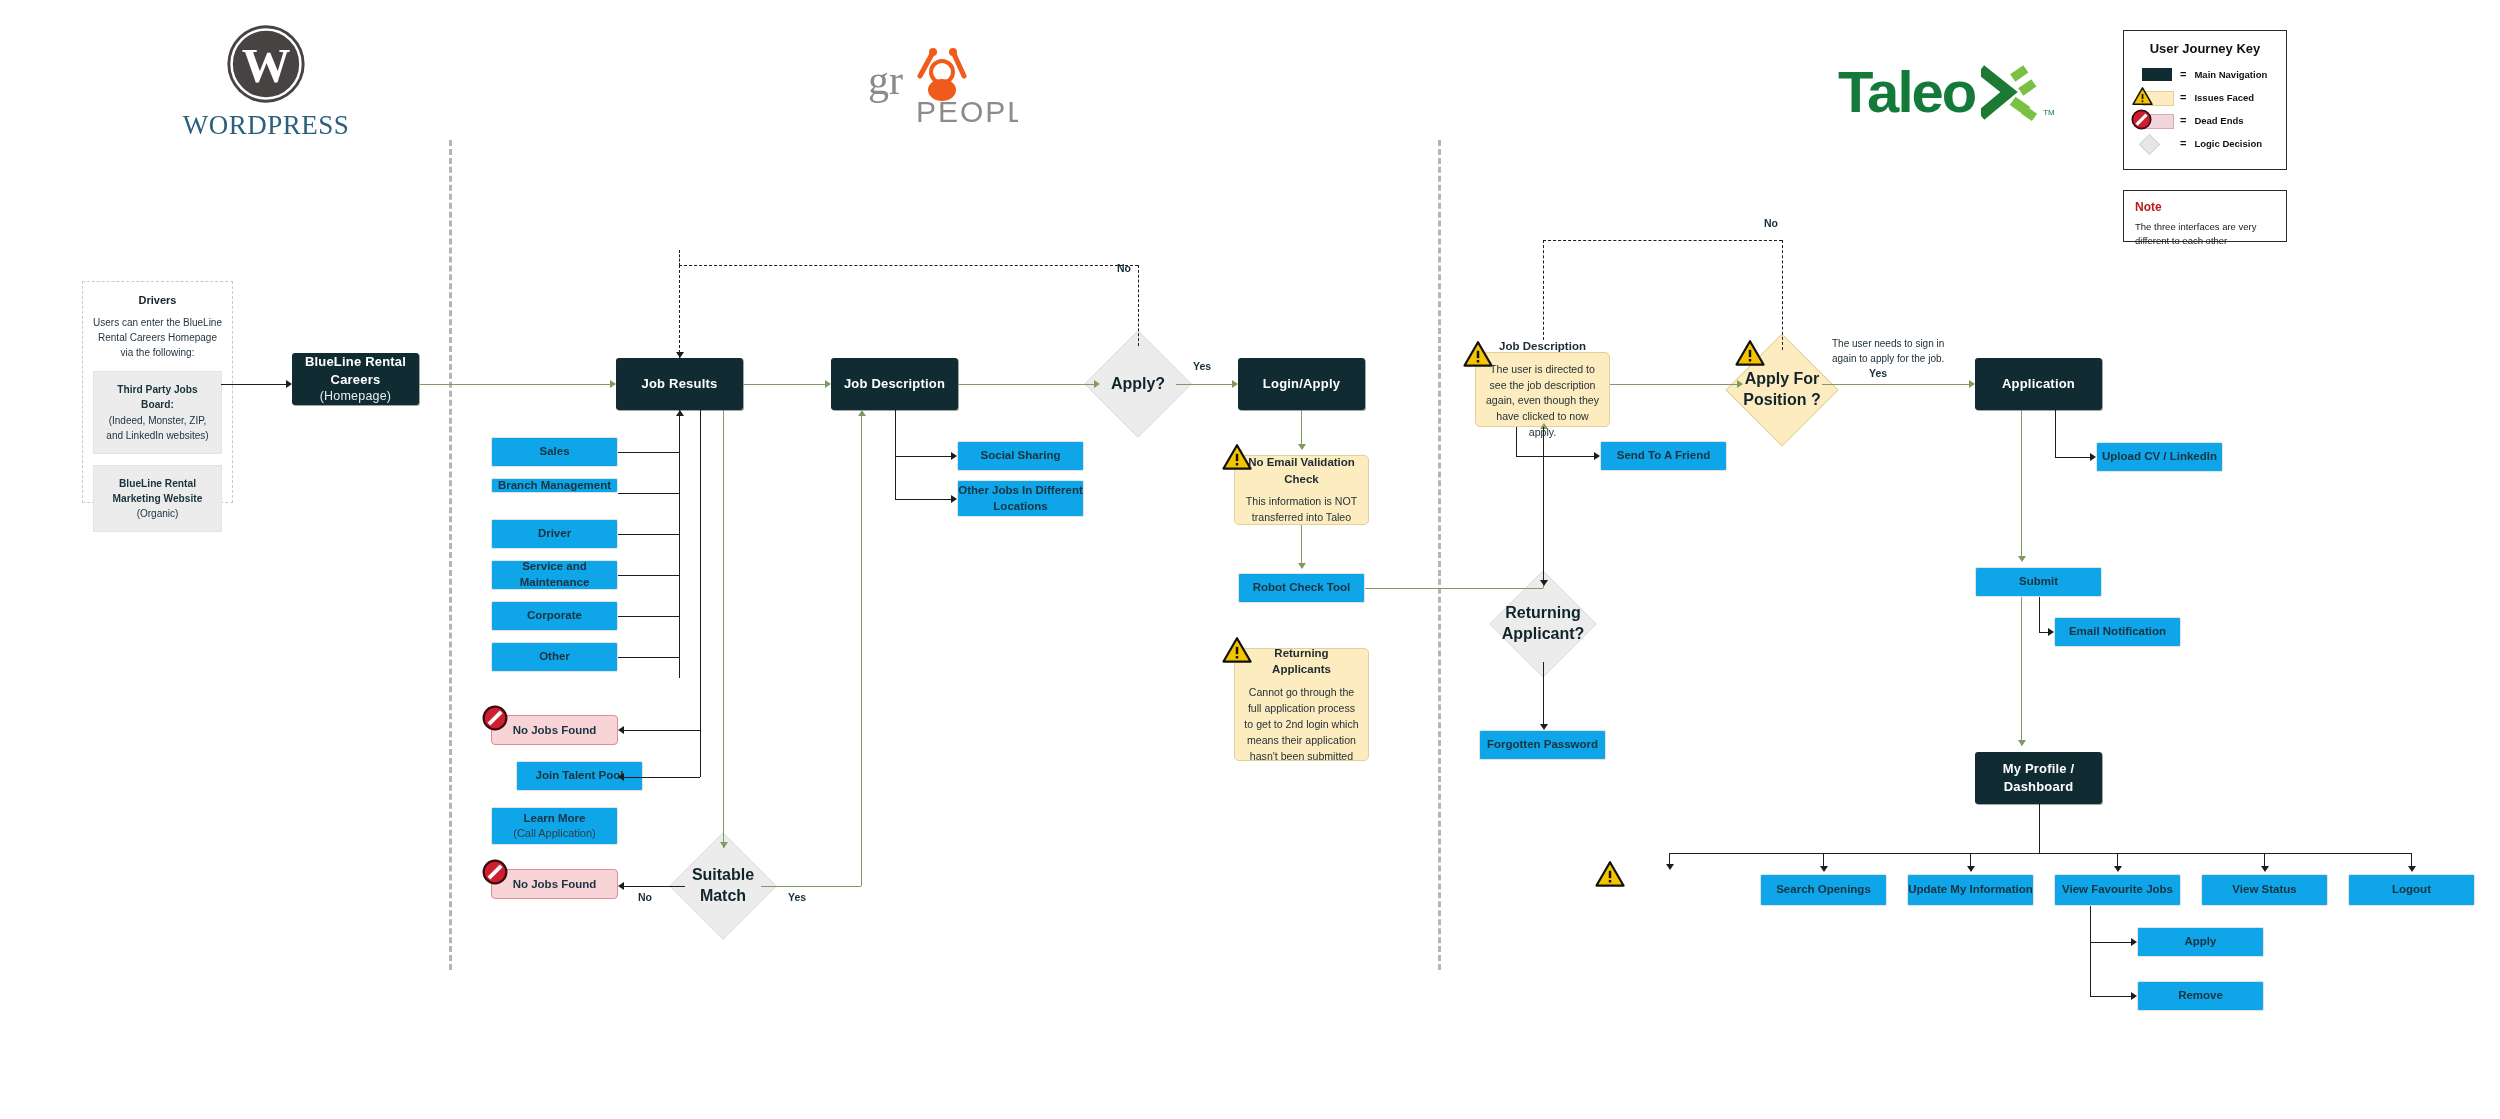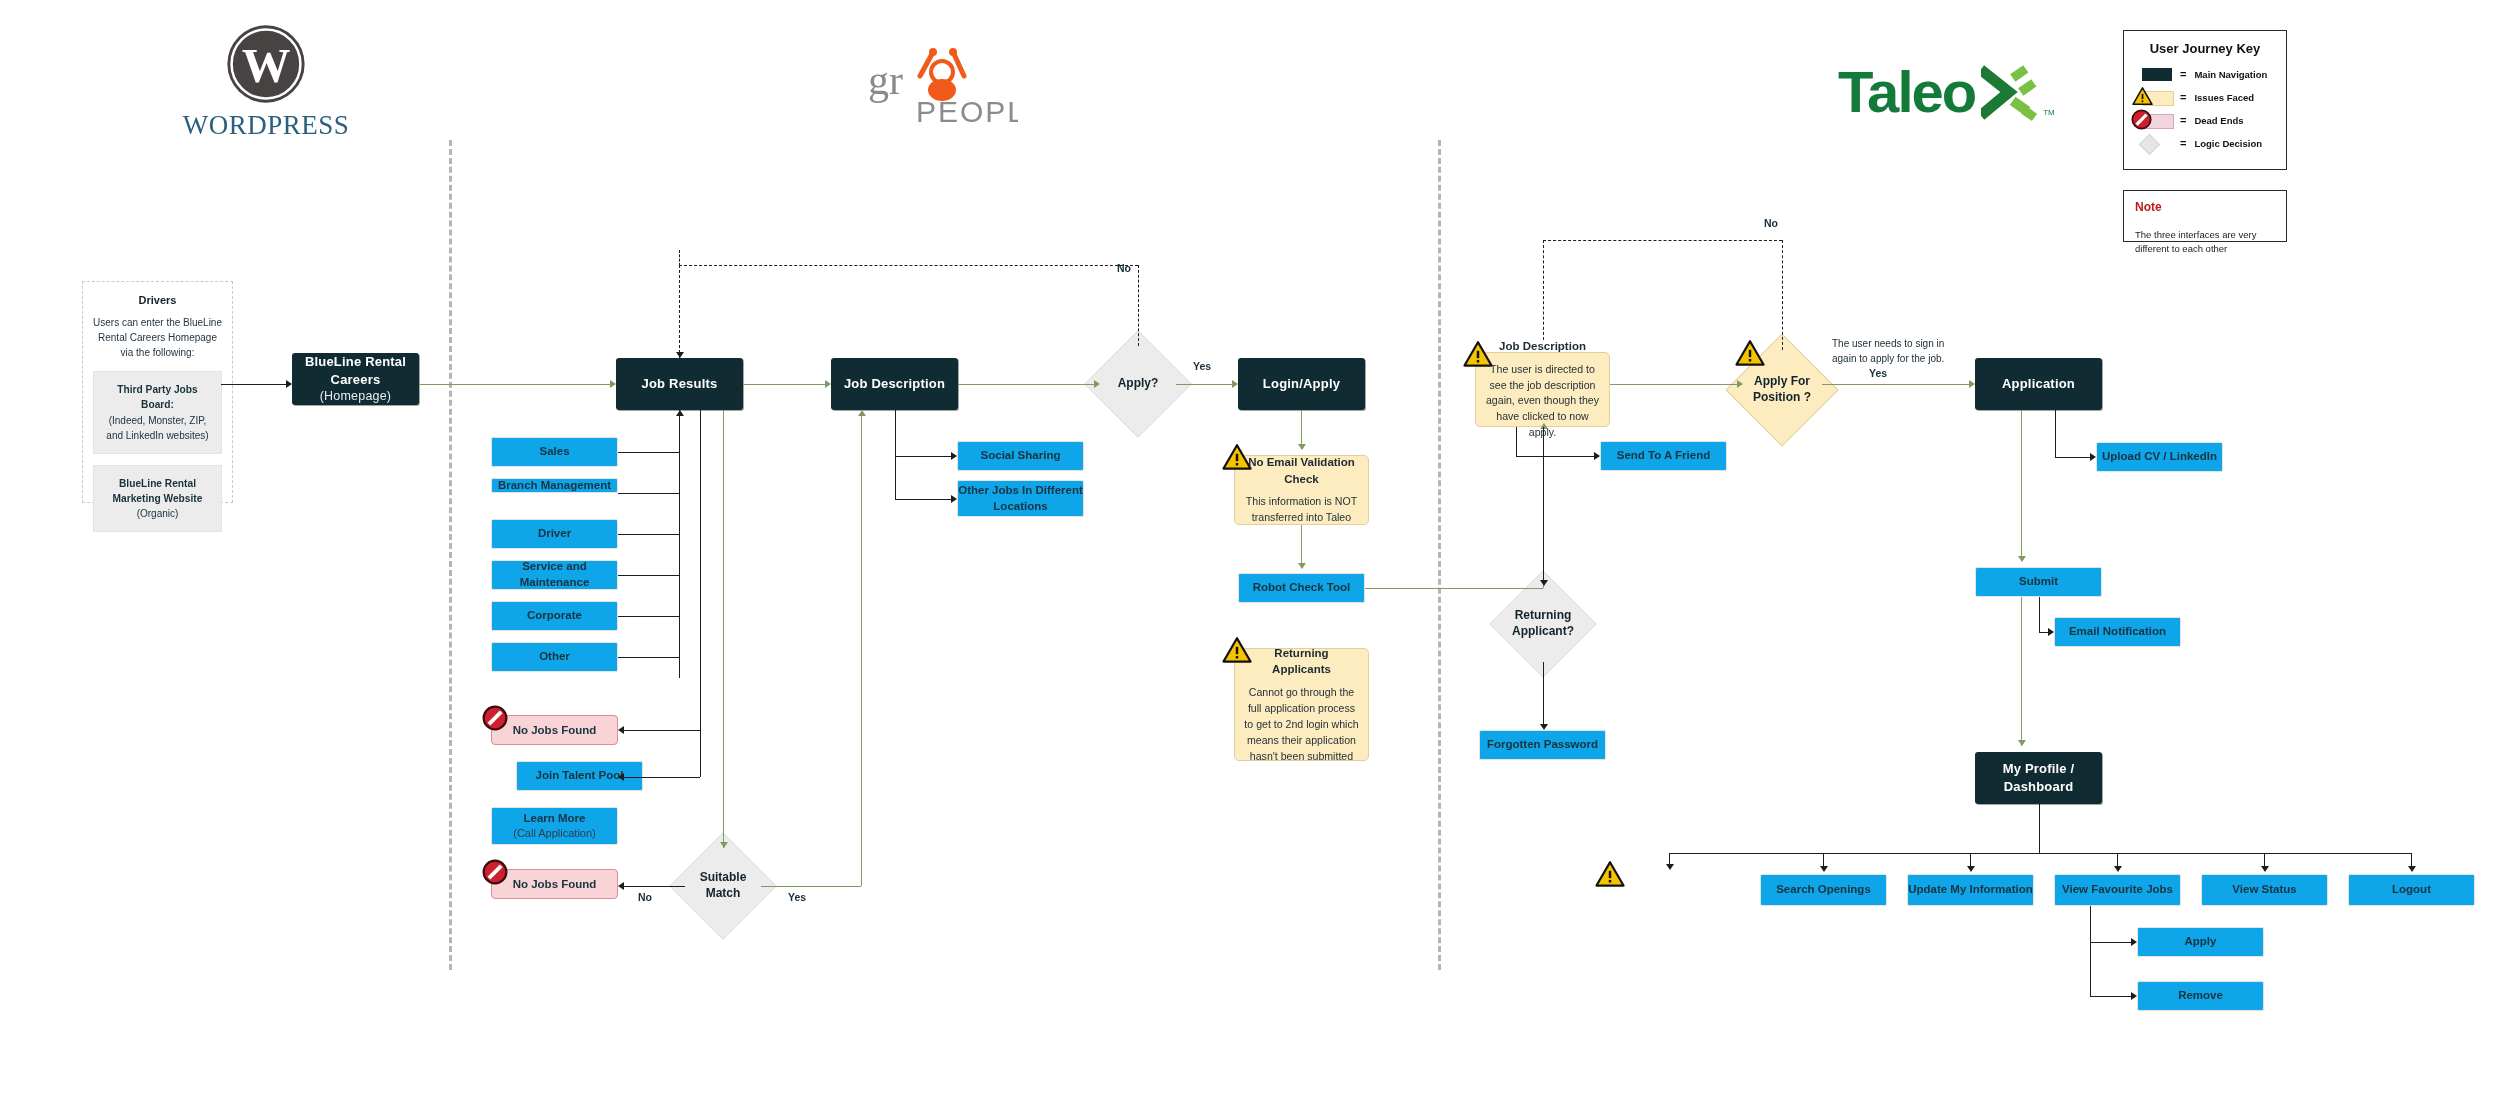--- a/index.html
+++ b/index.html
@@ -20,21 +20,21 @@
   .n-grey .sub{font-weight:normal;font-size:11px;color:#2b3f48;}
 
   .n-issue{background:#fdecbf;border:1px solid #e2cf9a;border-radius:5px;
            color:#1d2b33;font-size:11.5px;font-weight:bold;line-height:1.45;
            padding:8px 9px;}
   .n-issue .body{font-weight:normal;font-size:10.6px;color:#24323a;margin-top:7px;line-height:1.5;}
 
   .n-dead{background:#f8d4d7;border:1px solid #dd8d96;border-radius:4px;
           color:#19333f;font-size:11.5px;font-weight:bold;}
 
-  .n-diamond{color:#11242c;font-size:12px;font-weight:bold;line-height:1.3;}
+  .n-diamond{color:#11242c;font-size:16px;font-weight:bold;line-height:1.3;}
   .n-diamond .dshape{position:absolute;inset:0;background:#ececec;border:1px solid #e0e0e0;
                      transform:rotate(45deg);}
   .n-diamond.issue .dshape{background:#fdecbf;border-color:#e2cf9a;}
   .n-diamond .dtxt{position:relative;z-index:2;}
 
   
   .warn{position:absolute;width:30px;height:27px;z-index:30;}
   .warn svg{width:100%;height:100%;display:block;}
 
   
@@ -59,21 +59,21 @@
   .kswatch{width:36px;height:13px;flex:0 0 36px;position:relative;}
   .kswatch .sw{position:absolute;left:6px;top:0;width:30px;height:13px;}
   .kswatch .ic{position:absolute;left:-4px;top:-4px;width:21px;height:19px;}
   .kswatch .dm{position:absolute;left:6px;top:0px;width:13px;height:13px;background:#e6e6e6;
                border:1px solid #d2d2d2;transform:rotate(45deg);}
   .keq{margin:0 8px;font-size:11px;color:#111;font-weight:bold;}
   .klabel{font-size:9.5px;font-weight:bold;color:#111;}
 
   .notebox{position:absolute;border:1px solid #2a2a2a;background:#fff;box-sizing:border-box;padding:9px 11px;}
   .notebox .n-title{font-size:12px;font-weight:bold;color:#b91c1c;}
-  .notebox .n-body{font-size:9.5px;color:#222;line-height:1.45;margin-top:14px;}
+  .notebox .n-body{font-size:9.5px;color:#222;line-height:1.45;margin-top:6px;}
 
   
   .flabel{position:absolute;font-size:10.5px;font-weight:bold;color:#15303c;white-space:nowrap;}
   .ftext{position:absolute;font-size:10px;color:#20313a;line-height:1.45;white-space:pre-line;}
 
   
   .ln{position:absolute;background:#1d1d1d;}
   .ln.h{height:1px;}
   .ln.v{width:1px;}
   .ln.g{background:#7f9a63;}

